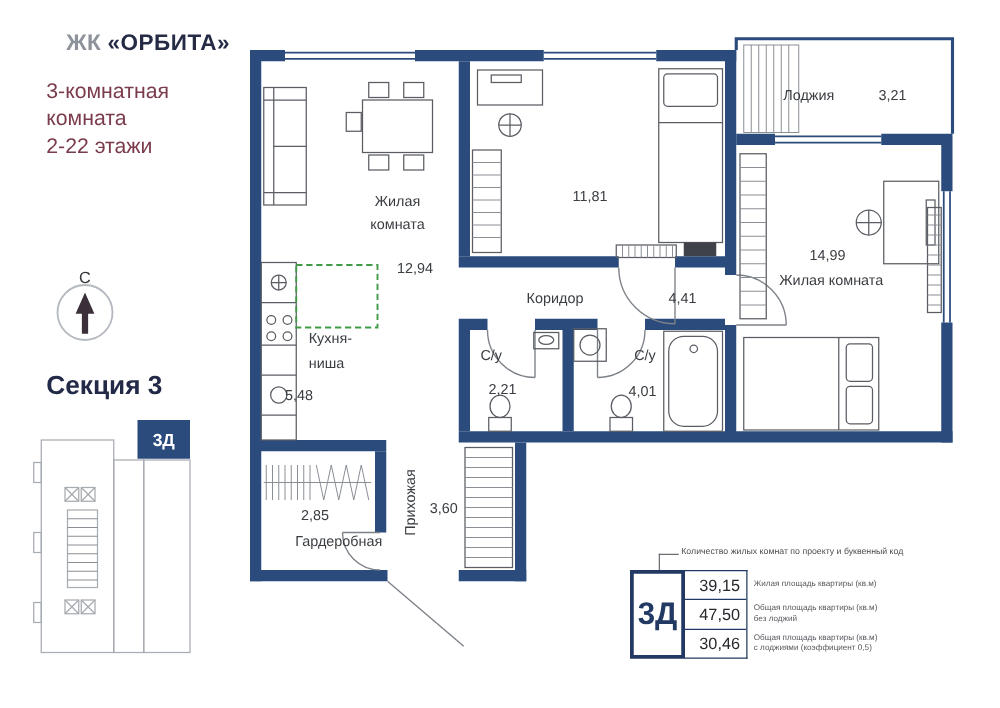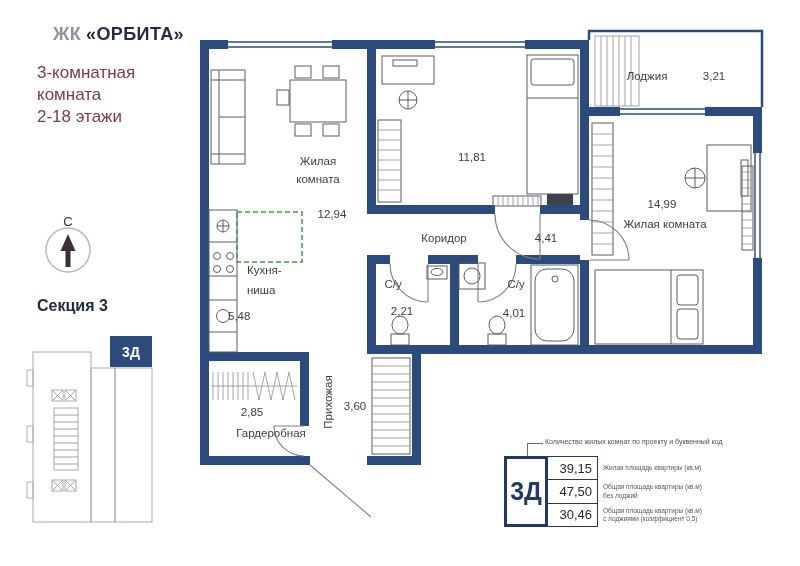--- a/index.html
+++ b/index.html
@@ -5,21 +5,21 @@
   * { margin:0; padding:0; box-sizing:border-box; }
   body { background:#fff; }
   .page {
     position:relative; width:800px; height:566px; background:#ffffff;
     font-family:"Liberation Sans","DejaVu Sans",sans-serif; overflow:hidden;
   }
   .brand { position:absolute; left:33px; top:24px; font-size:18px; font-weight:bold; letter-spacing:.4px; white-space:nowrap;margin-left:20px; }
   .brand-prefix { color:#8d929b; margin-right:5px; }
   .brand-name { color:#262b45; }
   .subtitle { position:absolute; left:37px; top:62px; font-size:17px; font-weight:normal; color:#7a3b4b; line-height:22px; }
-  .section-title { position:absolute; left:37px; top:297px; font-size:16px; font-weight:bold; color:#232a47; }
+  .section-title { position:absolute; left:37px; top:297px; font-size:21px; font-weight:bold; color:#232a47; }
   .compass { position:absolute; left:35px; top:210px; }
   .section-map { position:absolute; left:25px; top:328px; }
   .floor-plan { position:absolute; left:195px; top:28px; }
 
   svg text { font-family:"Liberation Sans","DejaVu Sans",sans-serif; }
   .wall { fill:#2a4b7c; }
   .winline { stroke:#2a4b7c; stroke-width:1.4; }
   .parapet { stroke:#2a4b7c; stroke-width:2.5; fill:none; }
   .furn { stroke:#5a5d63; stroke-width:1; fill:none; }
   .furn-fill { fill:#3f4349; stroke:none; }
@@ -44,21 +44,21 @@
 
 <div class="page">
 
   <div class="brand">
     <span class="brand-prefix">ЖК</span><span class="brand-name">«ОРБИТА»</span>
   </div>
 
   <div class="subtitle">
     <div>3-комнатная</div>
     <div>комната</div>
-    <div>2-18 этажи</div>
+    <div>2-22 этажи</div>
   </div>
 
   <div class="compass">
     <svg width="66" height="66" viewBox="0 0 66 66">
       <text x="33" y="16" text-anchor="middle" font-size="13" fill="#33363b">С</text>
       <circle cx="33" cy="40" r="22" fill="none" stroke="#b5b9c0" stroke-width="1.5"></circle>
       <polygon points="33,24 40.5,41 35.5,41 35.5,57 30.5,57 30.5,41 25.5,41" fill="#3b2f3a"></polygon>
     </svg>
   </div>
 

